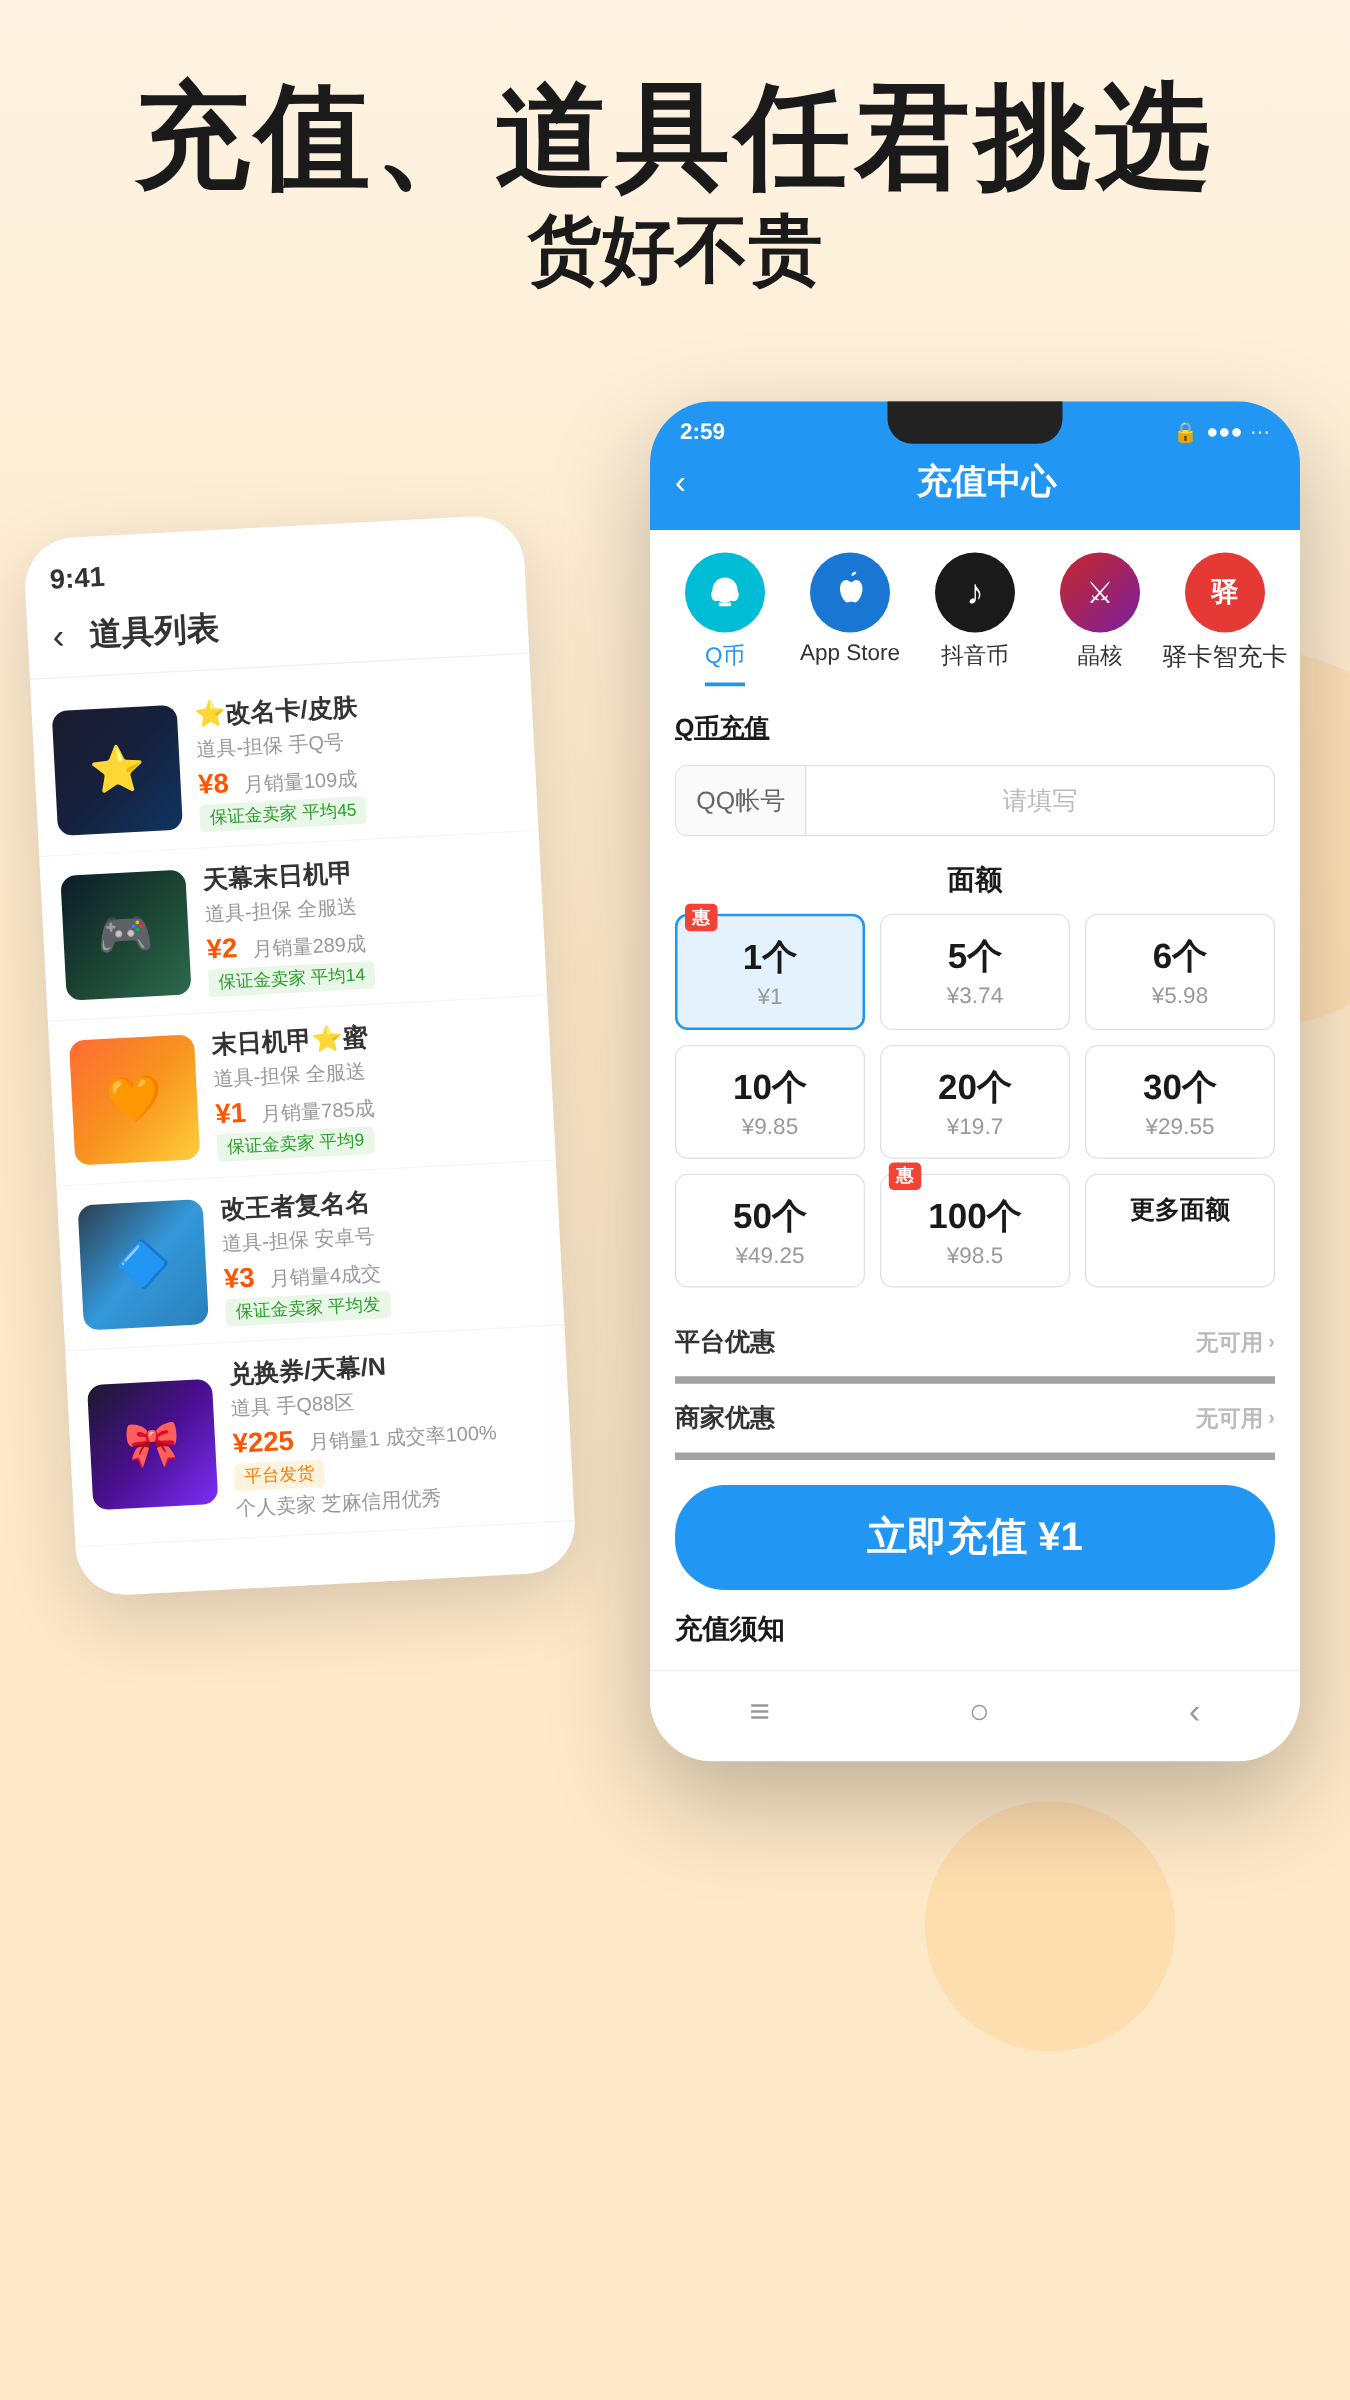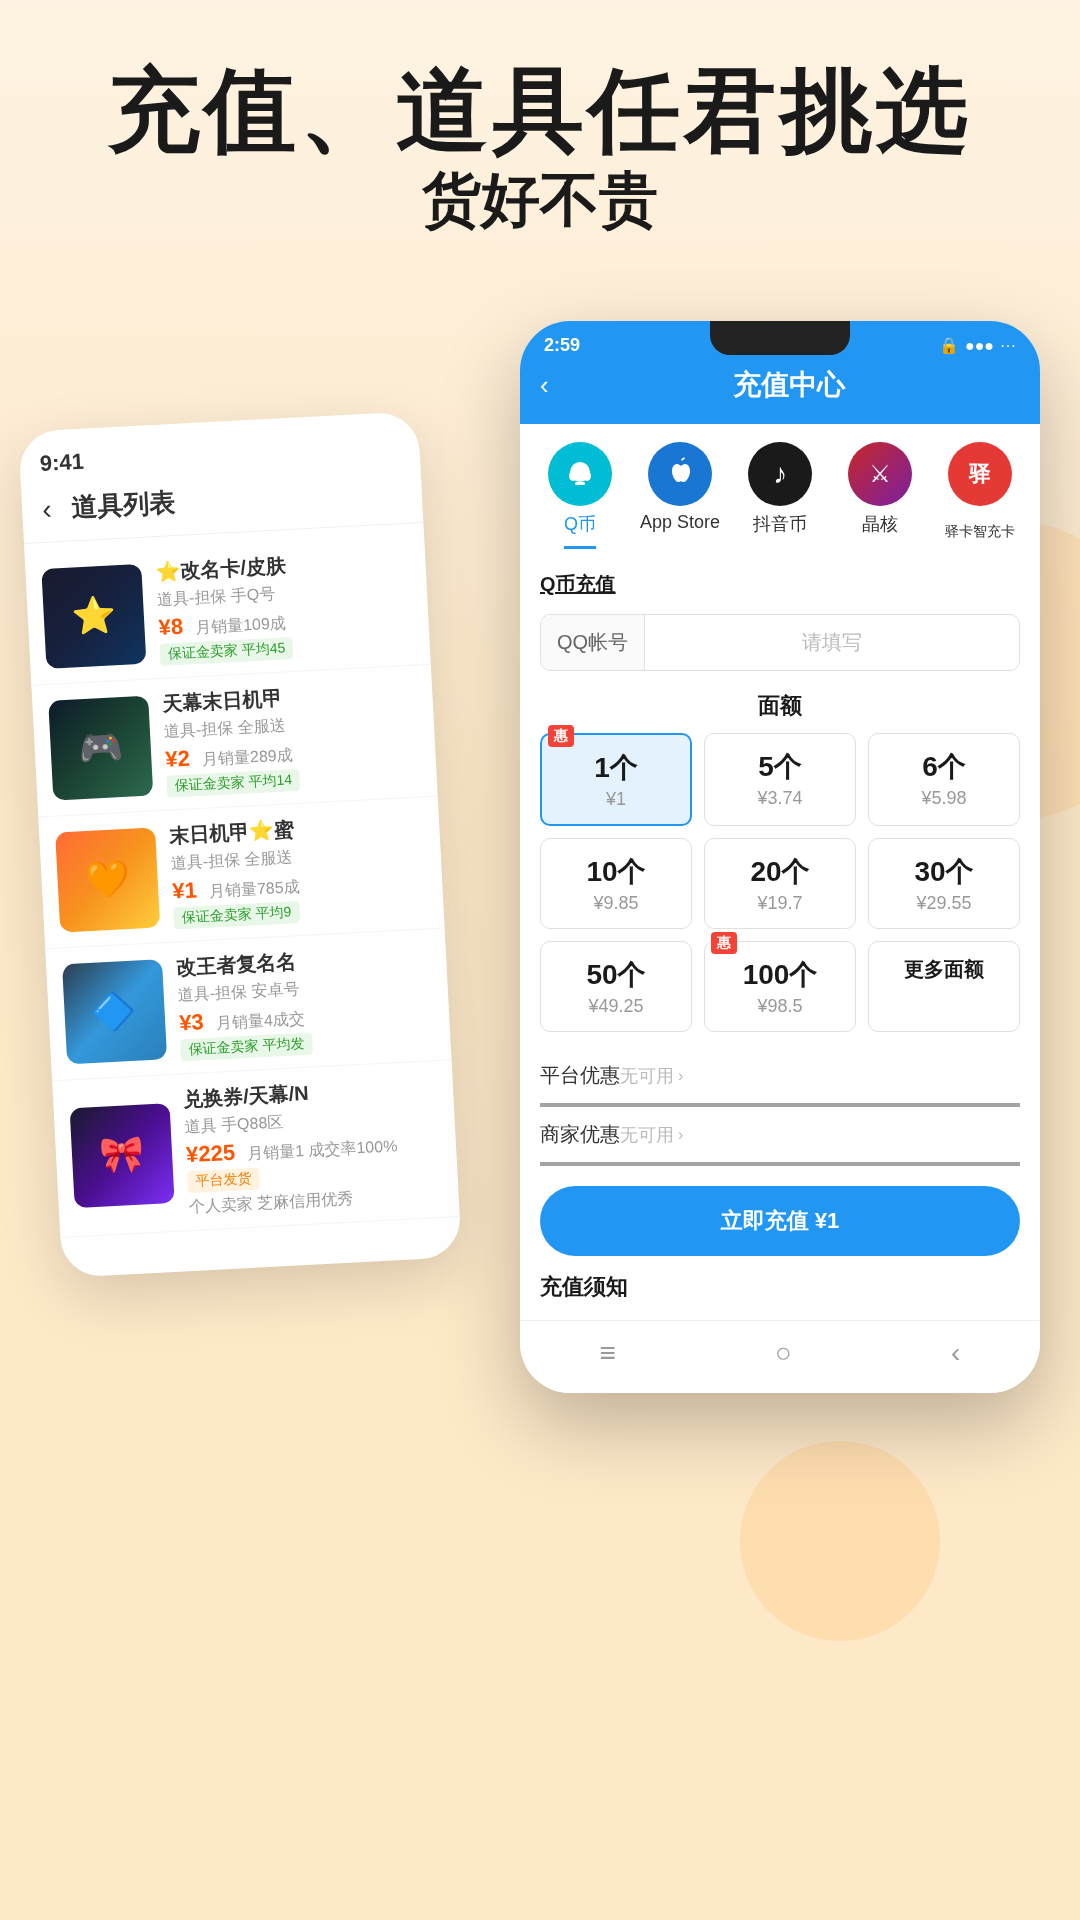--- a/index.html
+++ b/index.html
@@ -259,35 +259,36 @@
       color: white;
       font-size: 14px;
       padding: 2px 6px;
       border-radius: 4px;
       font-weight: 600;
     }
 
     .discount-rows { margin: 10px 0; }
     .discount-row {
       display: flex;
-      justify-content: flex-start;
+      justify-content: space-between;
       align-items: center;
       padding: 14px 0;
-      border-bottom: 4px solid #a3a3a3;
+      border-bottom: 6px solid #a3a3a3;
+      font-weight: bold;
     }
     .discount-name { font-size: 20px; color: #333; }
     .discount-val { font-size: 18px; color: #bbb; display: flex; align-items: center; gap: 4px; }
     .discount-arrow { font-size: 16px; color: #bbb; }
 
     .charge-btn {
       display: block;
       width: 100%;
       background: #2196f3;
       color: white;
-      font-size: 22px;
+      font-size: 32px;
       font-weight: 600;
       padding: 20px;
       border: none;
       border-radius: 40px;
       text-align: center;
       margin: 20px 0 16px;
       cursor: pointer;
     }
 
     .notice-title { font-size: 22px; font-weight: 700; color: #1a1a1a; margin-bottom: 8px; }
@@ -454,21 +455,21 @@
           <div class="tab-icon-circle pink-bg">
             <span style="color:white; font-size:24px;">⚔</span>
           </div>
           <span class="tab-icon-label">晶核</span>
         </div>
 
         <div class="tab-icon-item">
           <div class="tab-icon-circle red-bg">
             <span style="color:white; font-size:22px; font-weight:700;">驿</span>
           </div>
-          <span class="tab-icon-label" style="font-size:14px;margin-top:11px;">驿卡智充卡</span>
+          <span class="tab-icon-label" style="font-size:20px;">驿卡智充卡</span>
         </div>
 
       </div>
 
       <div class="fg-content">
 
         <div class="section-title">Q币充值</div>
 
         <div class="input-row">
           <span class="input-label">QQ帐号</span>

